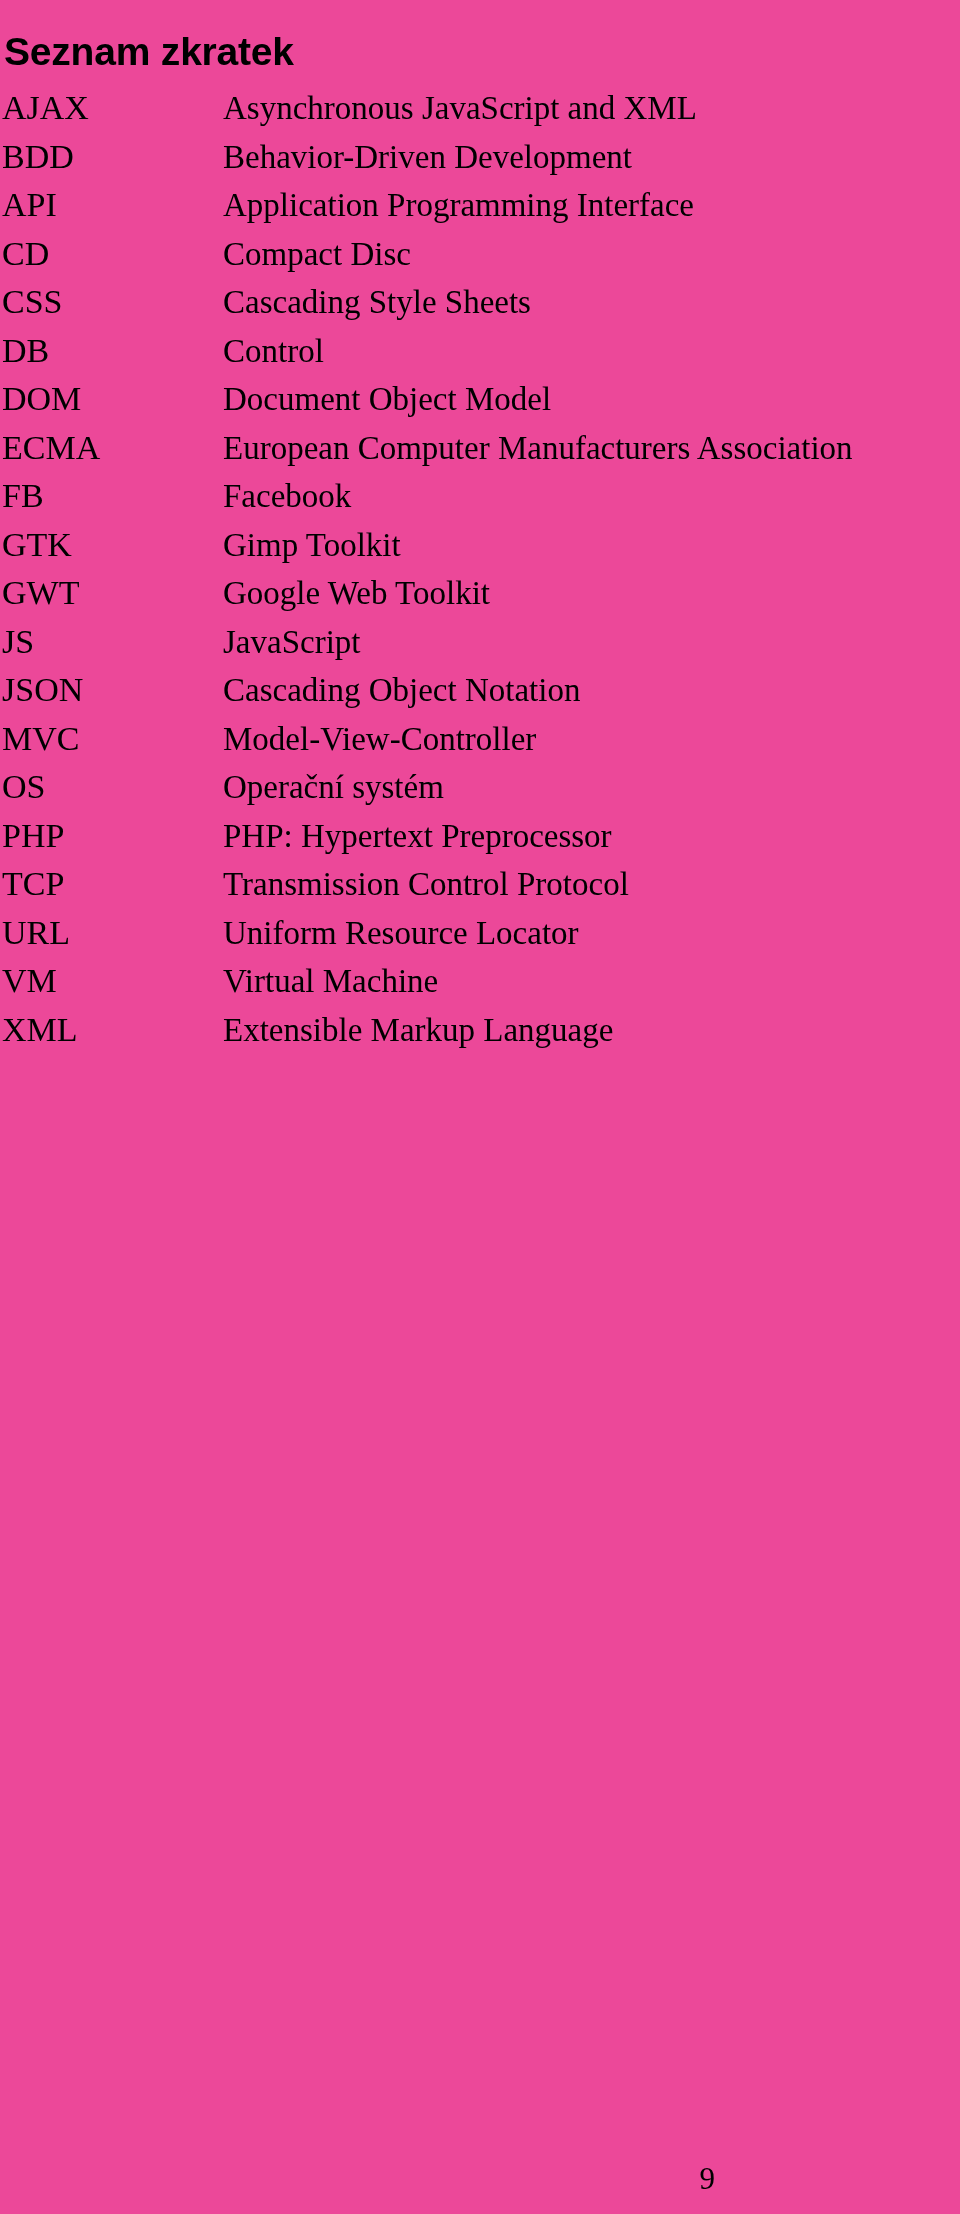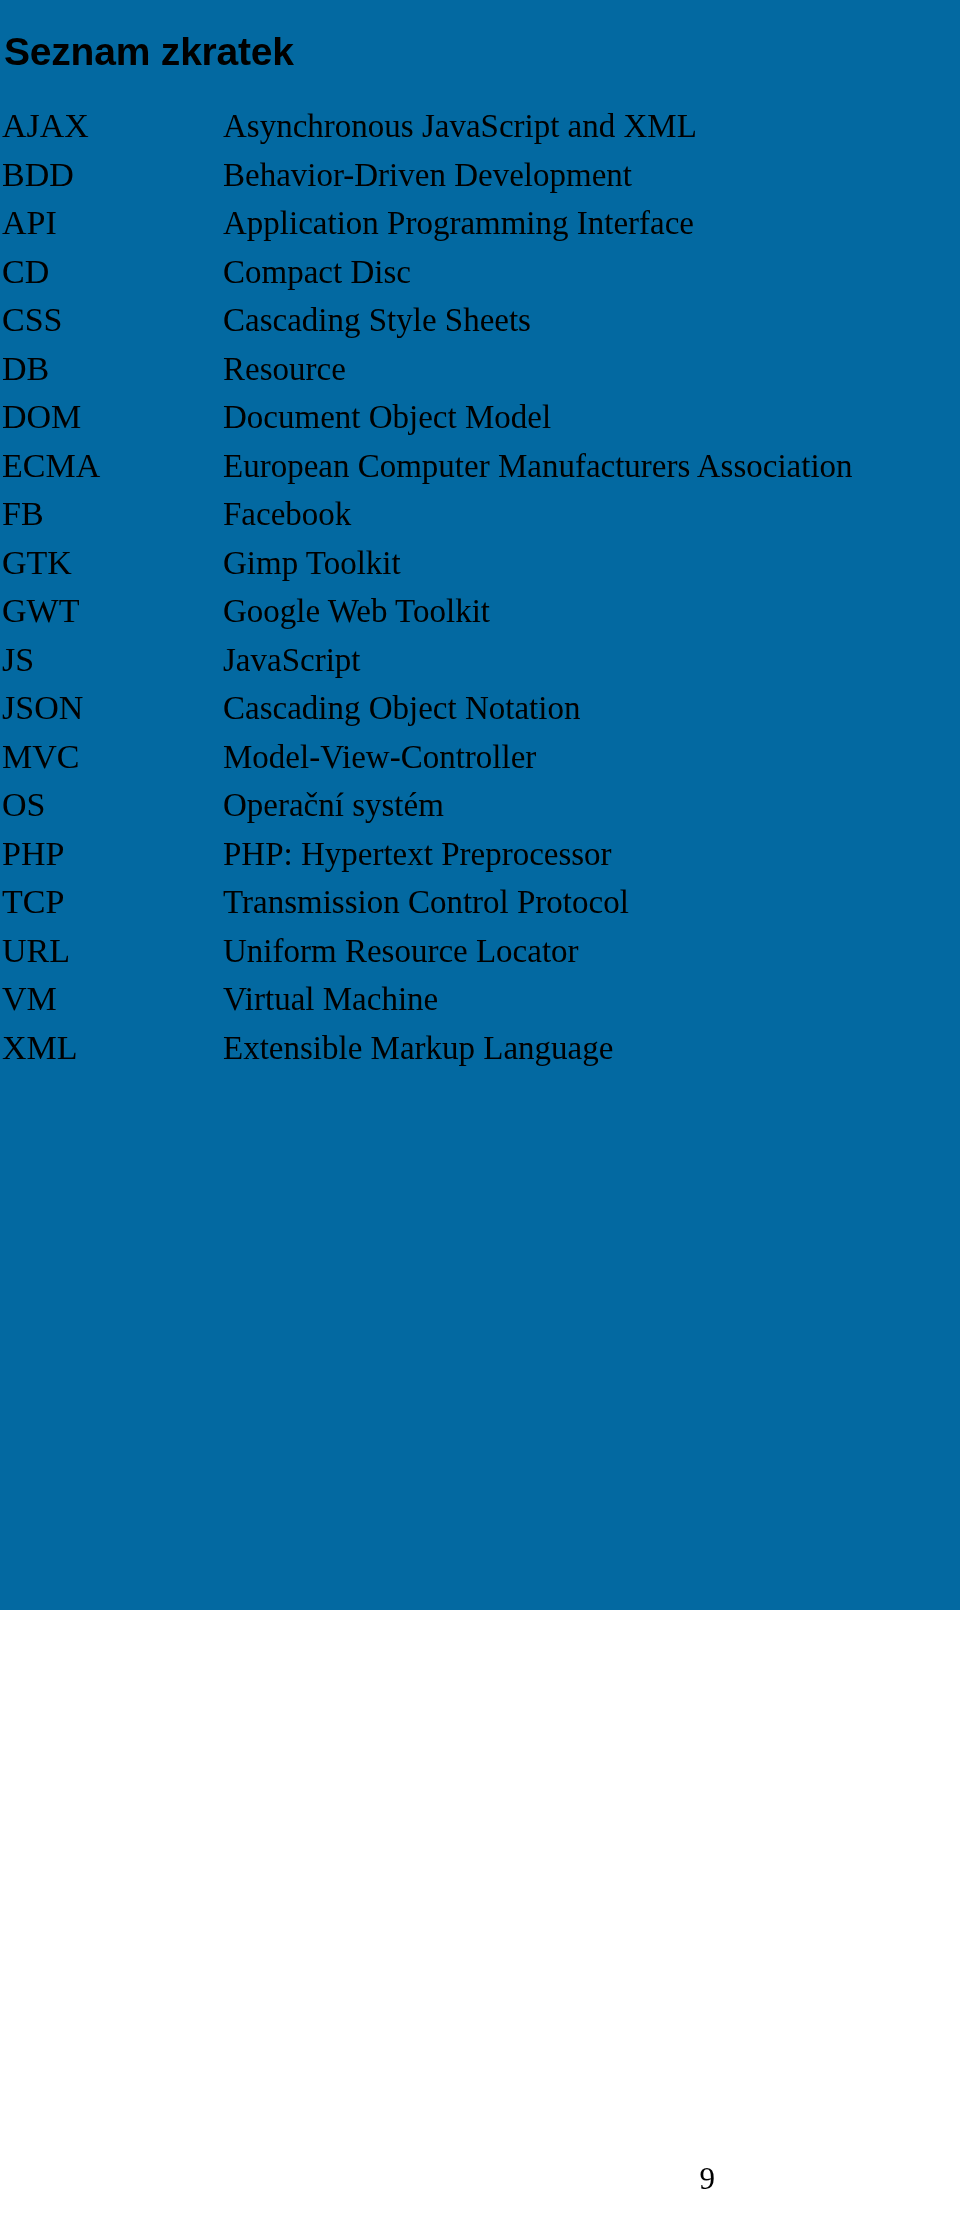--- a/index.html
+++ b/index.html
@@ -15,43 +15,42 @@
     overflow: hidden;
     font-family: "Liberation Serif", "DejaVu Serif", serif;
     color: #000000;
     -webkit-font-smoothing: antialiased;
   }
 
   .page {
     position: absolute;
     inset: 0;
     width: 960px;
-    height: 1610px;
-    background: #0369a1;
+    height: 2214px;
+    background: #ec4899;
   }
 
   .page-title {
     position: absolute;
     left: 4px;
     top: 2px;
     font-family: "Liberation Sans", "DejaVu Sans", sans-serif;
     font-weight: bold;
     font-size: 39px;
     line-height: 48px;
     letter-spacing: -0.2px;
     color: #000000;
     white-space: nowrap;
   }
 
   .abbrev-list {
     position: absolute;
     left: 0px;
     top: 84px;
     width: 960px;
-    margin-top: 18px;
   }
 
   .abbrev-row {
     display: flex;
     align-items: baseline;
     height: 48.5px;
     line-height: 48.5px;
   }
 
   .abbrev-term {
@@ -105,21 +104,21 @@
       <div class="abbrev-row">
         <div class="abbrev-term">CD</div>
         <div class="abbrev-desc">Compact Disc</div>
       </div>
       <div class="abbrev-row">
         <div class="abbrev-term">CSS</div>
         <div class="abbrev-desc">Cascading Style Sheets</div>
       </div>
       <div class="abbrev-row">
         <div class="abbrev-term">DB</div>
-        <div class="abbrev-desc">Resource</div>
+        <div class="abbrev-desc">Control</div>
       </div>
       <div class="abbrev-row">
         <div class="abbrev-term">DOM</div>
         <div class="abbrev-desc">Document Object Model</div>
       </div>
       <div class="abbrev-row">
         <div class="abbrev-term">ECMA</div>
         <div class="abbrev-desc">European Computer Manufacturers Association</div>
       </div>
       <div class="abbrev-row">

